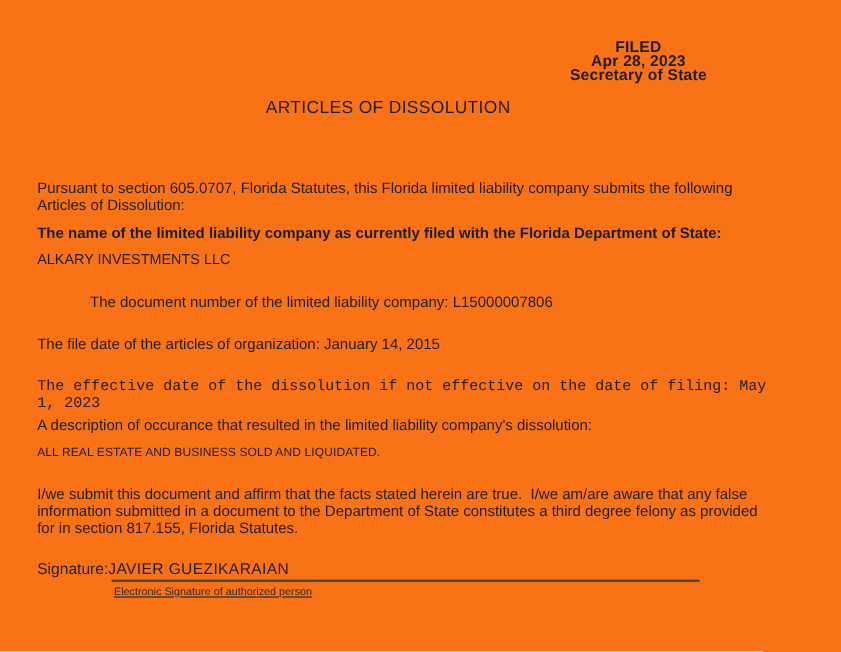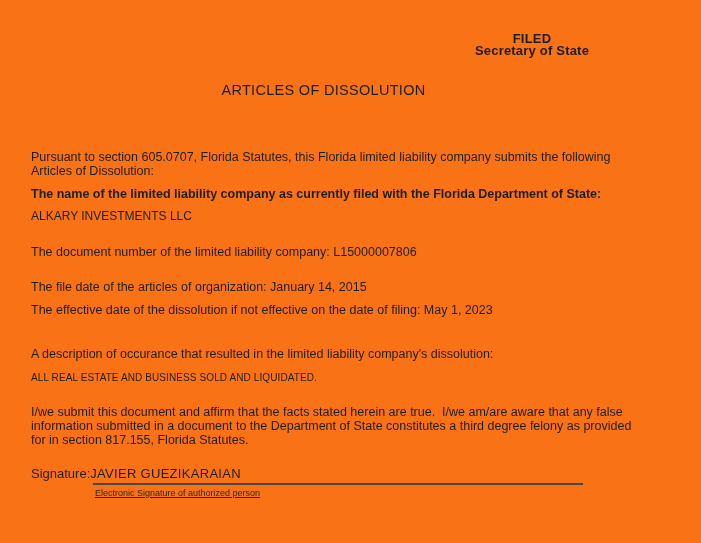--- a/index.html
+++ b/index.html
@@ -38,23 +38,23 @@
     position: absolute;
     left: 31px;
     width: 610px;
     margin: 0;
     font-size: 12.5px;
     line-height: 14px;
   }
   .t-intro      { top: 130px; margin-top: 20px; }
   .t-nameprompt { top: 187px; font-weight: bold; }
   .t-company    { top: 209px; font-size: 12px; }
-  .t-docnum     { top: 245px; }
+  .t-docnum     { top: 245px; margin-left: 44px; }
   .t-filedate   { top: 280px; }
-  .t-effective  { top: 303px; }
+  .t-effective  { top: 315px; font-family: Liberation Mono, monospace; }
   .t-descprompt { top: 347px; }
   .t-descvalue  { top: 371px; font-size: 10px; letter-spacing: 0.1px; }
   .t-affirm     { top: 405px; white-space: pre-wrap; }
   .sig-row {
     position: absolute;
     top: 467px;
     left: 31px;
     font-size: 13px;
     line-height: 14px;
   }
@@ -77,20 +77,21 @@
     text-decoration: underline;
   }
 </style>
 </head>
 <body>
 
 <div class="page">
 
   <div class="stamp">
     <div>FILED</div>
+    <div>Apr 28, 2023</div>
     <div>Secretary of State</div>
   </div>
 
   <div class="title">ARTICLES OF DISSOLUTION</div>
 
   <p class="body t-intro">Pursuant to section 605.0707, Florida Statutes, this Florida limited liability company submits the following Articles of Dissolution:</p>
 
   <p class="body t-nameprompt">The name of the limited liability company as currently filed with the Florida Department of State:</p>
   <p class="body t-company">ALKARY INVESTMENTS LLC</p>
 

